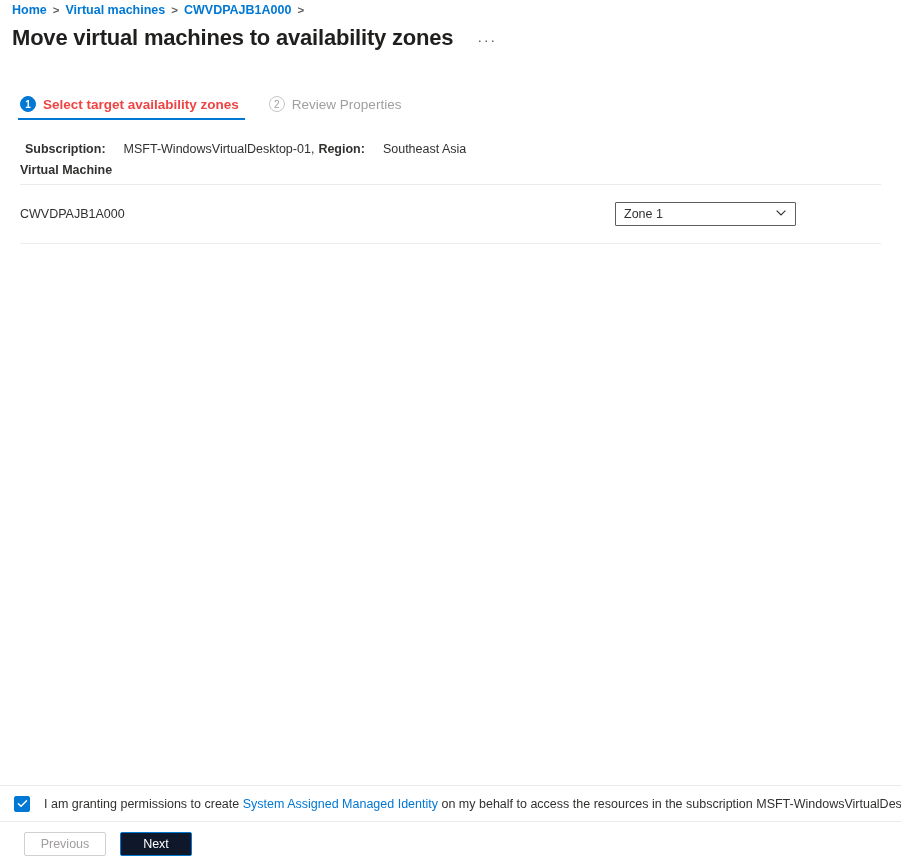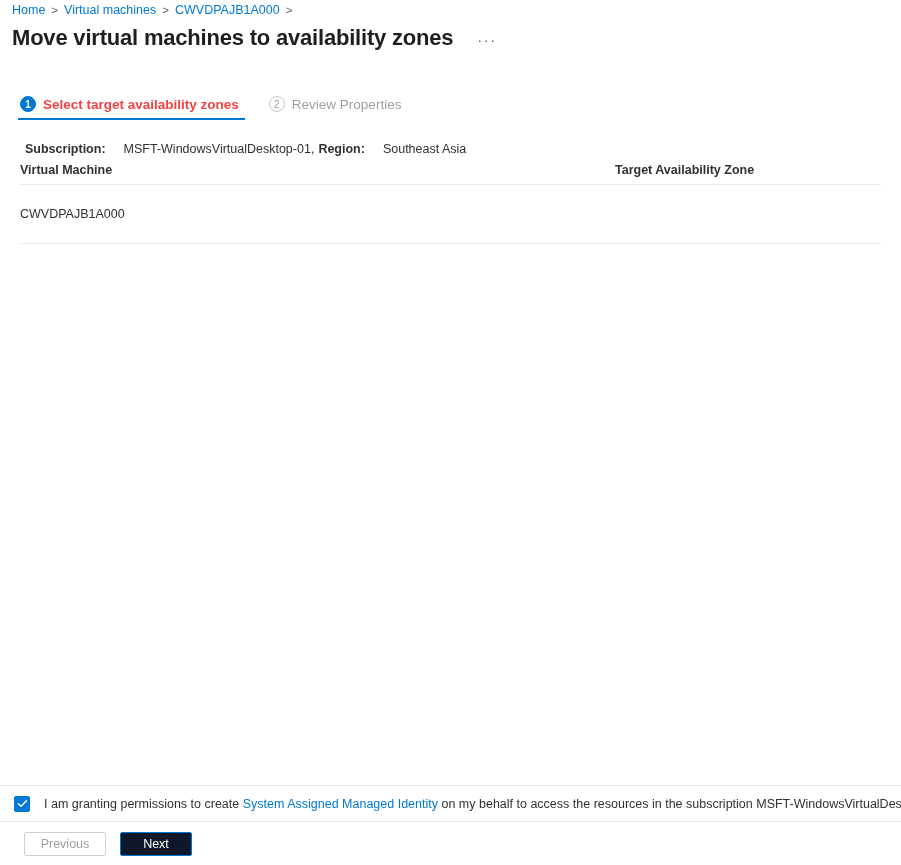--- a/index.html
+++ b/index.html
@@ -22,20 +22,21 @@
   .breadcrumb {
     position: absolute;
     left: 12px;
     top: 0px;
     height: 20px;
     display: flex;
     align-items: center;
     font-size: 12.5px;
     line-height: 20px;
     white-space: nowrap;
+    font-weight: bold;
   }
   .crumb-link {
     color: #0078d4;
     text-decoration: none;
     cursor: pointer;
   }
   .crumb-sep {
     color: #605e5c;
     margin: 0 6px;
     font-size: 11.5px;
@@ -315,24 +316,33 @@
   </div>
 </div>
 
 <div class="info-line">
   <span class="lbl">Subscription:</span><span class="val">MSFT-WindowsVirtualDesktop-01,</span><span class="lbl gap">Region:</span><span class="val">Southeast Asia</span>
 </div>
 
 <div class="table-area">
   <div class="tbl-head">
     <div class="col-vm th">Virtual Machine</div>
-    <div class="col-zone th">Target Availability Zone</div>
   </div>
   <div class="tbl-body-row">
     <div class="col-vm td">CWVDPAJB1A000</div>
+    <div class="col-zone">
+      <div class="zone-select">
+        <span>Zone 1</span>
+        <span class="chev">
+          <svg width="10" height="10" viewBox="0 0 10 10" aria-hidden="true">
+            <path d="M1 3 L5 7 L9 3" fill="none" stroke="#323130" stroke-width="1.1" stroke-linecap="square"></path>
+          </svg>
+        </span>
+      </div>
+    </div>
   </div>
 </div>
 
 <div class="footer">
   <div class="consent-bar">
     <span class="checkbox">
       <svg width="11" height="11" viewBox="0 0 12 12" aria-hidden="true">
         <path d="M1.5 6.2 L4.4 9.1 L10.4 3.1" fill="none" stroke="#ffffff" stroke-width="1.6" stroke-linecap="round" stroke-linejoin="round"></path>
       </svg>
     </span>

